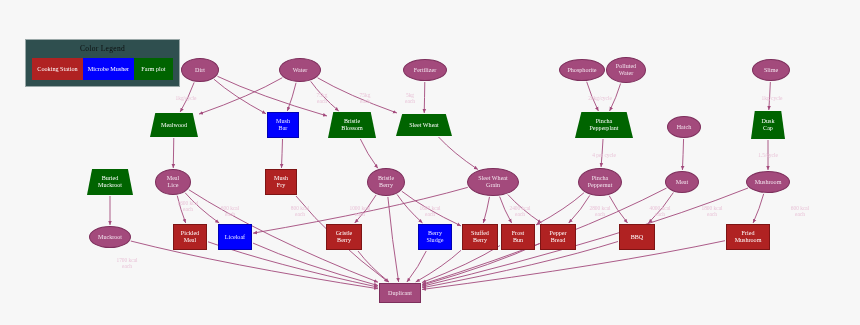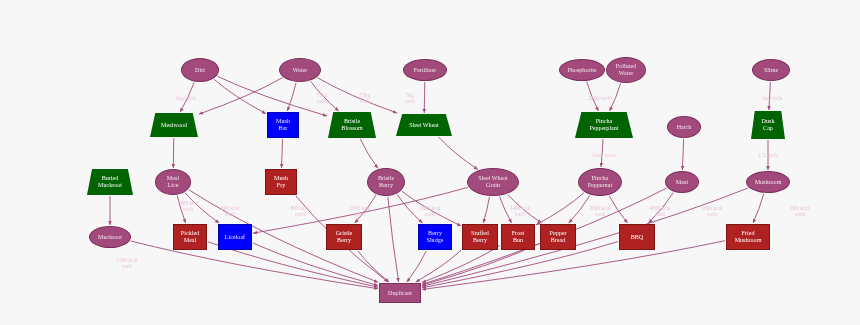--- a/index.html
+++ b/index.html
@@ -116,20 +116,28 @@
         <path d="M358,251 Q369.78,266.5 389,282" marker-end="url(#arw)"></path>
         <path d="M426.25,251 Q418.8875,266.5 406.875,282" marker-end="url(#arw)"></path>
         <path d="M461,250.3 Q443.7914285714286,266.15 415.7142857142857,282" marker-end="url(#arw)"></path>
         <path d="M500,245.54237288135593 Q470.36,264.0508474576271 422,282.5593220338983" marker-end="url(#arw)"></path>
         <path d="M539,243.73417721518987 Q494.54,264.46835443037975 422,285.2025316455696" marker-end="url(#arw)"></path>
         <path d="M618,241.48945147679325 Q543.52,264.6455696202531 422,287.80168776371306" marker-end="url(#arw)"></path>
         <path d="M725,240.70114942528735 Q609.86,265.08045977011494 422,289.45977011494256" marker-end="url(#arw)"></path>
       </g>
   </svg>
 
+  <div class="legend">
+    <div class="legend-title">Color Legend</div>
+    <div class="legend-row">
+      <div class="swatch sw-cook">Cooking Station</div>
+      <div class="swatch sw-micro">Microbe Musher</div>
+      <div class="swatch sw-farm">Farm plot</div>
+    </div>
+  </div>
 
   <div id="nodes">
       <div class="node n-ellipse" style="left: 200px; top: 70px; width: 38px; height: 24px;">Dirt</div>
       <div class="node n-ellipse" style="left: 300px; top: 70px; width: 42px; height: 24px;">Water</div>
       <div class="node n-ellipse" style="left: 425px; top: 70px; width: 44px; height: 22px;">Fertilizer</div>
       <div class="node n-ellipse" style="left: 582px; top: 70px; width: 46px; height: 22px;">Phosphorite</div>
       <div class="node n-ellipse" style="left: 626px; top: 70px; width: 40px; height: 26px;">Polluted
 Water</div>
       <div class="node n-ellipse" style="left: 771px; top: 70px; width: 38px; height: 22px;">Slime</div>
       <div class="node n-farm" style="left: 174px; top: 125px; width: 48px; height: 24px;">Mealwood</div>

